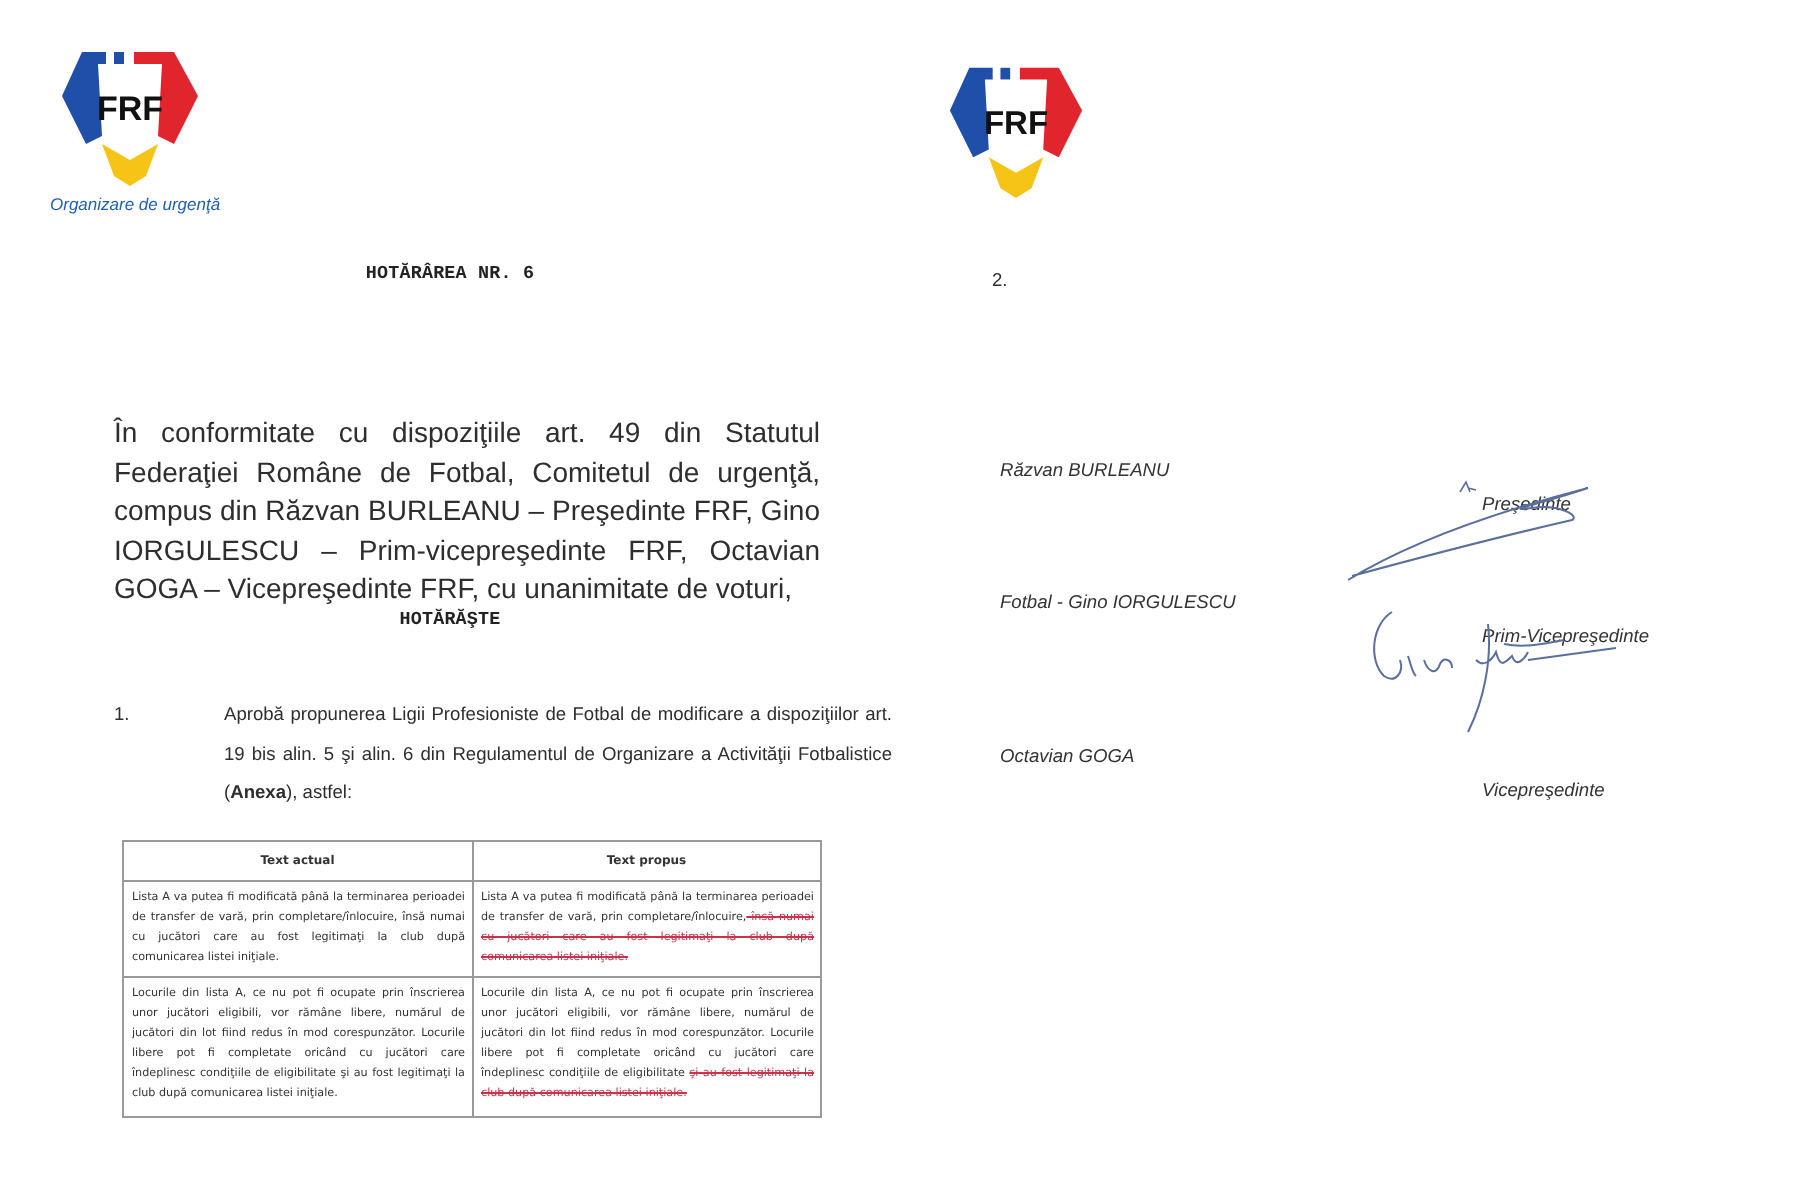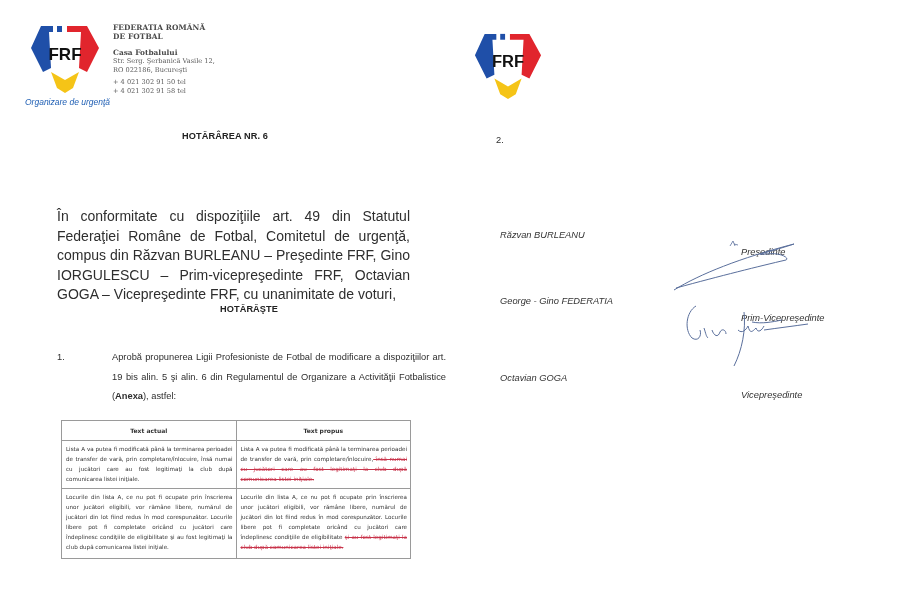--- a/index.html
+++ b/index.html
@@ -14,21 +14,21 @@
   .logo svg { width: 100%; height: 100%; display: block; }
 
   .fed-block { position: absolute; left: 113px; top: 23px; font-family: "DejaVu Serif", serif; color: #555; }
   .fed-name { font-size: 7.4px; font-weight: bold; line-height: 9px; letter-spacing: 0.1px; color: #4a4a4a; }
   .fed-house { font-size: 7.4px; font-weight: bold; margin-top: 7px; line-height: 9px; color: #4a4a4a; }
   .fed-line { font-size: 6.6px; line-height: 8.5px; color: #5a5a5a; }
   .fed-phones { margin-top: 4px; }
 
   .committee { position: absolute; left: 25px; top: 97px; font-family: "Liberation Sans", sans-serif; font-style: italic; font-size: 8.5px; color: #1f5fb4; }
 
-  .title { position: absolute; left: 0; width: 450px; text-align: center; font-weight: bold; font-size: 9.2px; color: #222; letter-spacing: 0.1px; }
+  .title { position: absolute; left: 0; width: 450px; text-align: center; font-weight: bold; font-size: 9.2px; color: #222; letter-spacing: 0.1px; font-family: Liberation Mono, monospace; }
 
   .para { position: absolute; left: 57px; width: 353px; font-size: 14px; line-height: 19.5px; text-align: justify; text-align-last: left; color: #2e2e2e; }
 
   .list-item { position: absolute; font-size: 9.3px; line-height: 19.5px; color: #2e2e2e; }
   .list-num { position: absolute; left: 0; top: 0; }
   .list-text { position: absolute; text-align: justify; }
 
   .amend-table { position: absolute; left: 61px; top: 420px; width: 350px; border-collapse: collapse; font-family: "DejaVu Sans", sans-serif; font-size: 5.6px; color: #333; }
   .amend-table th, .amend-table td { border: 1px solid #9a9a9a; }
   .amend-table th { height: 20px; font-weight: bold; font-size: 6px; text-align: center; color: #333; }
@@ -53,39 +53,28 @@
     <svg viewBox="0 0 72 72">
       <polygon points="12,4 24,4 24,10 20,10 22,46 14,50 2,26" fill="#1f4fa8"></polygon>
       <polygon points="28,4 33,4 33,10 28,10" fill="#1f4fa8"></polygon>
       <polygon points="38,4 58,4 70,26 58,50 50,46 52,10 38,10" fill="#e1252d"></polygon>
       <polygon points="22,50 36,58 50,50 44,66 36,71 28,66" fill="#f5c417"></polygon>
       <polygon points="22,14 50,14 48,44 36,50 24,44" fill="#ffffff"></polygon>
       <text x="36" y="38" text-anchor="middle" font-family="Liberation Sans, sans-serif" font-weight="bold" font-size="17" fill="#111">FRF</text>
     </svg>
   </div>
 
-  <div class="fed-block">
-    <div class="fed-name">FEDERATIA ROMÂNĂ</div>
-    <div class="fed-name">DE FOTBAL</div>
-    <div class="fed-house">Casa Fotbalului</div>
-    <div class="fed-line">Str. Serg. Şerbanică Vasile 12,</div>
-    <div class="fed-line">RO 022186, Bucureşti</div>
-    <div class="fed-phones">
-      <div class="fed-line">+ 4 021 302 91 50 tel</div>
-      <div class="fed-line">+ 4 021 302 91 58 tel</div>
-    </div>
-  </div>
 
   <div class="committee">Organizare de urgenţă</div>
 
   <div class="title" style="top:131px;">HOTĂRÂREA NR. 6</div>
 
   <div class="para" style="top:207px;">În conformitate cu dispoziţiile art. 49 din Statutul Federaţiei Române de Fotbal, Comitetul de urgenţă, compus din Răzvan BURLEANU – Preşedinte FRF, Gino IORGULESCU – Prim-vicepreşedinte FRF, Octavian GOGA – Vicepreşedinte FRF, cu unanimitate de voturi,</div>
 
-  <div class="title" style="top:304px;margin-left:24px;">HOTĂRĂŞTE</div>
+  <div class="title" style="top:304px;">HOTĂRĂŞTE</div>
 
   <div class="list-item" style="left:57px; top:348px; width:353px; height:60px;">
     <span class="list-num">1.</span>
     <div class="list-text" style="left:19px; top:0; width:334px;margin-left:36px;"><span>Aprobă propunerea Ligii Profesioniste de Fotbal de modificare a dispoziţiilor art. 19 bis alin. 5 şi alin. 6 din Regulamentul de Organizare a Activităţii Fotbalistice (</span><b>Anexa</b><span>), astfel:</span></div>
   </div>
 
   <table class="amend-table">
     <thead>
       <tr>
         <th>Text actual</th>
@@ -127,21 +116,21 @@
     <span class="sig-role">Preşedinte</span>
   </div>
   <div class="signature" style="left:220px; top:236px;">
     <svg width="130" height="58" viewBox="0 0 130 58">
       <path d="M4,54 C30,38 70,22 124,8 M124,8 C100,16 80,20 96,18 C110,16 120,22 116,24 C90,30 50,40 6,52" fill="none" stroke="#5a6f9c" stroke-width="1"></path>
       <path d="M60,10 l3,-5 l2,5 M64,8 l4,1" fill="none" stroke="#5a6f9c" stroke-width="0.8"></path>
     </svg>
   </div>
 
   <div class="sig-row" style="top:296px;">
-    <span class="sig-name">George - Gino FEDERATIA</span>
+    <span class="sig-name">Fotbal - Gino IORGULESCU</span>
     <span class="sig-role">Prim-Vicepreşedinte</span>
   </div>
   <div class="signature" style="left:232px; top:300px;">
     <svg width="130" height="72" viewBox="0 0 130 72">
       <path d="M14,6 C4,12 2,30 10,38 C16,42 20,36 18,30 M22,28 C24,34 24,36 26,38 M30,30 C32,36 36,38 38,32 C40,28 44,30 44,34" fill="none" stroke="#5a6f9c" stroke-width="1"></path>
       <path d="M62,12 C64,30 60,50 52,66 M56,30 C60,34 64,30 66,26 C68,34 70,32 74,28 C76,34 80,30 82,26" fill="none" stroke="#5a6f9c" stroke-width="1"></path>
       <path d="M70,22 C80,24 90,22 100,20 M82,30 C96,28 112,26 126,24" fill="none" stroke="#5a6f9c" stroke-width="1"></path>
     </svg>
   </div>
 

